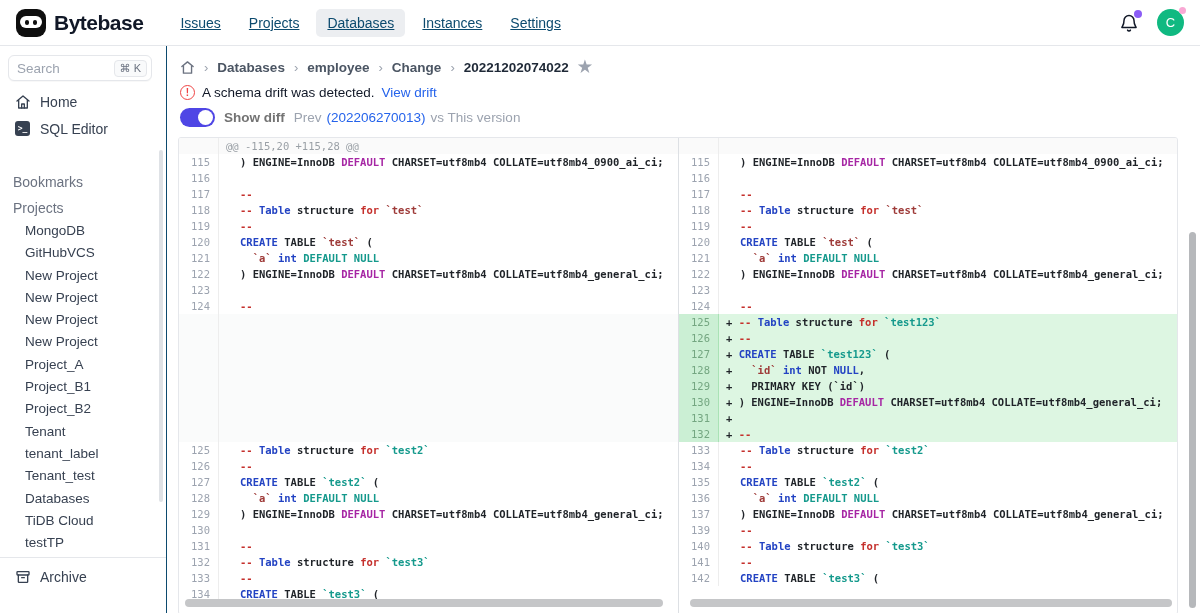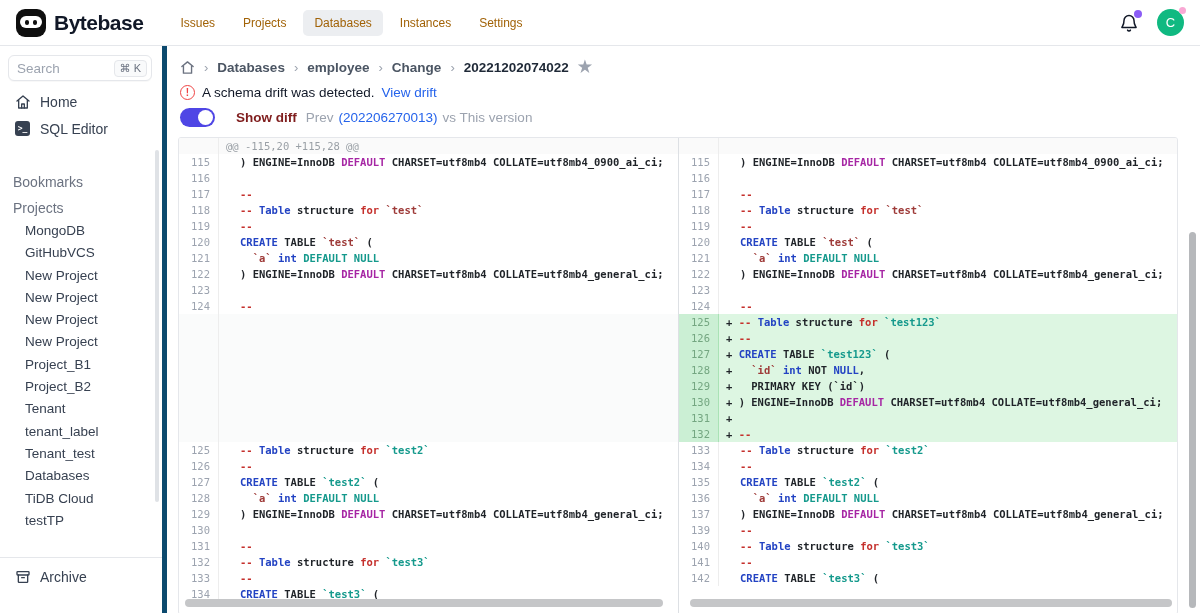--- a/index.html
+++ b/index.html
@@ -11,32 +11,32 @@
   .topnav { position:absolute; top:0; left:0; right:0; height:46px;
             border-bottom:1px solid #e5e7eb; display:flex; align-items:center;
             padding:0 16px; background:#fff; z-index:5; }
   .brand { display:flex; align-items:center; gap:8px; }
   .logo { position:relative; width:30px; height:28px; background:#0f0f0f; border-radius:9px; flex:none; }
   .logo .visor { position:absolute; left:4px; top:7px; width:22px; height:12px; background:#fff; border-radius:6px; }
   .logo .eye { position:absolute; top:11px; width:4px; height:5px; background:#0f0f0f; border-radius:2px; }
   .logo .eye.l { left:9px; } .logo .eye.r { left:17px; }
   .brand-text { font-size:21px; font-weight:800; color:#111827; letter-spacing:-0.5px; }
   .nav-items { display:flex; align-items:center; gap:6px; margin-left:26px; }
-  .nav-item { font-size:12px; color:#a16207; padding:6px 11px; border-radius:5px; cursor:pointer; }
+  .nav-item { font-size:14px; color:#0c4a6e; padding:6px 11px; border-radius:5px; cursor:pointer;text-decoration:underline; }
   .nav-item.active { background:#eceef1; }
   .top-right { margin-left:auto; display:flex; align-items:center; gap:18px; }
   .bell { position:relative; width:20px; height:20px; color:#111827; }
   .bell .dot { position:absolute; top:-3px; right:-3px; width:8px; height:8px; border-radius:50%; }
   .avatar { position:relative; width:27px; height:27px; border-radius:50%; color:#fff;
             display:flex; align-items:center; justify-content:center; font-size:13px; font-weight:500; }
   .avatar .adot { position:absolute; top:-2px; right:-2px; width:7px; height:7px; border-radius:50%; background:#f9a8d4; }
 
   
   .sidebar { position:absolute; top:46px; left:0; width:167px; bottom:0;
-             border-right:5px solid #0c4a6e; background:#fff; z-index:4; }
+             border-right:1px solid #0c4a6e; background:#fff; z-index:4; }
   .search-box { position:absolute; top:9px; left:8px; width:144px; height:26px;
                 border:1px solid #e5e7eb; border-radius:6px; display:flex; align-items:center;
                 padding:0 4px 0 8px; box-shadow:0 1px 1px rgba(0,0,0,0.03); background:#fff; }
   .search-box input { border:none; outline:none; width:88px; font-size:13.5px; color:#374151;
                       font-family:"Liberation Sans",sans-serif; background:transparent; }
   .search-box input::placeholder { color:#9ca3af; }
   .search-box kbd { margin-left:auto; font-family:"Liberation Sans",sans-serif; font-size:11px; color:#6b7280;
                     border:1px solid #e5e7eb; background:#f9fafb; border-radius:4px; padding:1px 5px; }
   .sb-menu { position:absolute; top:42px; left:6px; right:6px; }
   .sb-item { display:flex; align-items:center; gap:9px; height:27px; padding:0 8px;
@@ -64,21 +64,21 @@
   .crumb-last { color:#1f2937; }
   .crumb-star { color:#9ca3af; font-size:16px; line-height:1; cursor:pointer; }
   .home-ico { width:15px; height:15px; color:#6b7280; }
   .alert-row { position:absolute; top:39px; left:12px; display:flex; align-items:center; gap:7px; font-size:13.5px; color:#111827; }
   .alert-ico { width:15px; height:15px; border:1.5px solid #ef4444; border-radius:50%; color:#ef4444;
                font-size:10px; font-weight:700; display:flex; align-items:center; justify-content:center; }
   .link { color:#2563eb; cursor:pointer; text-decoration:none; }
   .toggle-row { position:absolute; top:62px; left:12px; display:flex; align-items:center; gap:9px; font-size:13.5px; }
   .toggle { width:35px; height:19px; border-radius:10px; position:relative; cursor:pointer; }
   .toggle .knob { position:absolute; top:2px; right:2px; width:15px; height:15px; background:#fff; border-radius:50%; }
-  .toggle-label { font-weight:700; color:#7f1d1d;margin-left:12px; }
+  .toggle-label { font-weight:700; color:#737373; }
   .muted { color:#9ca3af; }
 
   
   .diff-card { position:absolute; top:91px; left:10px; width:1000px; height:478px;
                border:1px solid #e5e7eb; border-radius:3px; background:#fff; overflow:hidden; display:flex; }
   .dpanel { width:499px; flex:none; overflow:hidden; position:relative; }
   .dpanel.right { border-left:1px solid #dde0e4; }
   .drow { display:flex; height:16px; font-family:"DejaVu Sans Mono",monospace; font-size:10.5px;
           line-height:16px; white-space:pre; }
   .gut { width:40px; flex:none; text-align:right; padding-right:8px; color:#9ca3af;
@@ -155,20 +155,21 @@
     </div>
     <div class="section-label" style="top:128px">Bookmarks</div>
     <div class="section-label" style="top:154px">Projects</div>
     <div class="proj-list" id="proj-list">
         <div class="proj-item">MongoDB</div>
         <div class="proj-item">GitHubVCS</div>
         <div class="proj-item">New Project</div>
         <div class="proj-item">New Project</div>
         <div class="proj-item">New Project</div>
         <div class="proj-item">New Project</div>
+        <div class="proj-item">Project_A</div>
         <div class="proj-item">Project_B1</div>
         <div class="proj-item">Project_B2</div>
         <div class="proj-item">Tenant</div>
         <div class="proj-item">tenant_label</div>
         <div class="proj-item">Tenant_test</div>
         <div class="proj-item">Databases</div>
         <div class="proj-item">TiDB Cloud</div>
         <div class="proj-item">testTP</div>
       </div>
     <div class="sb-scrollbar"></div>

